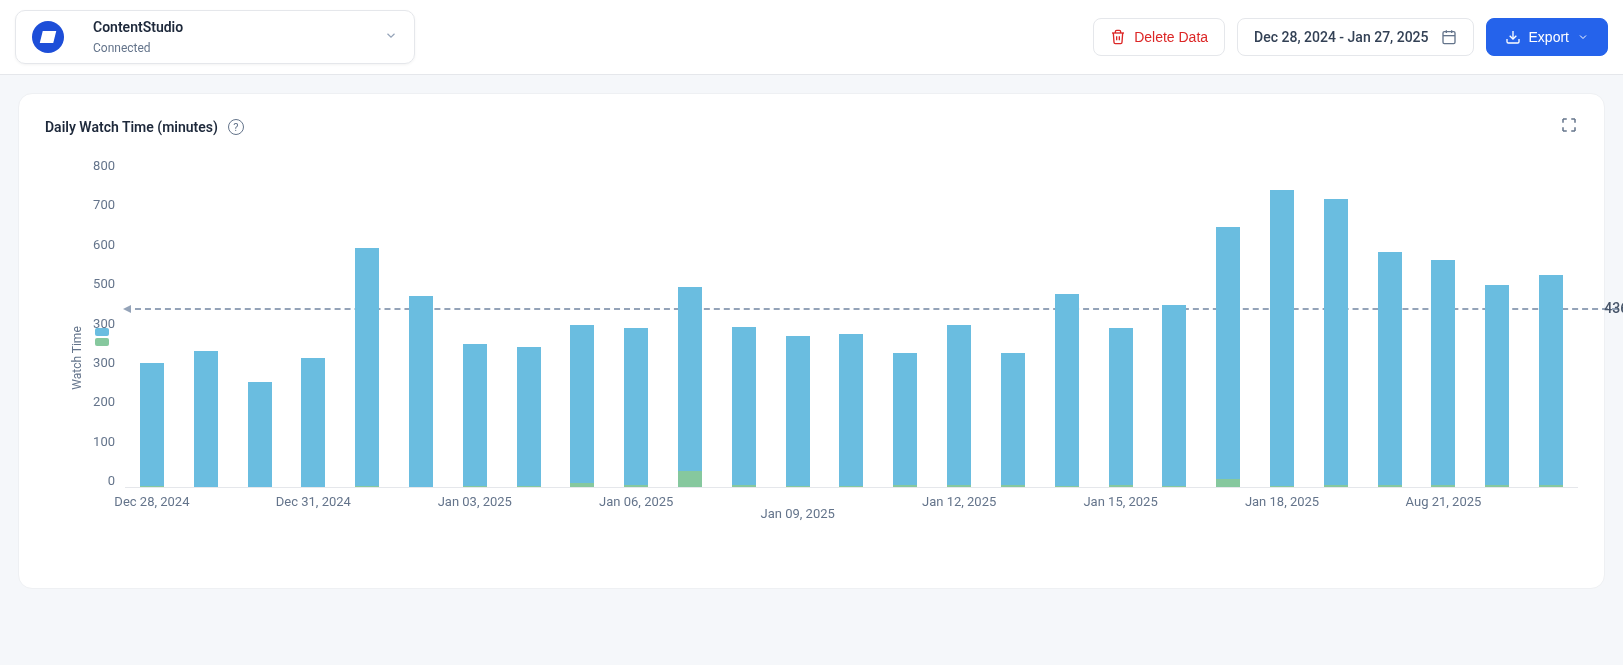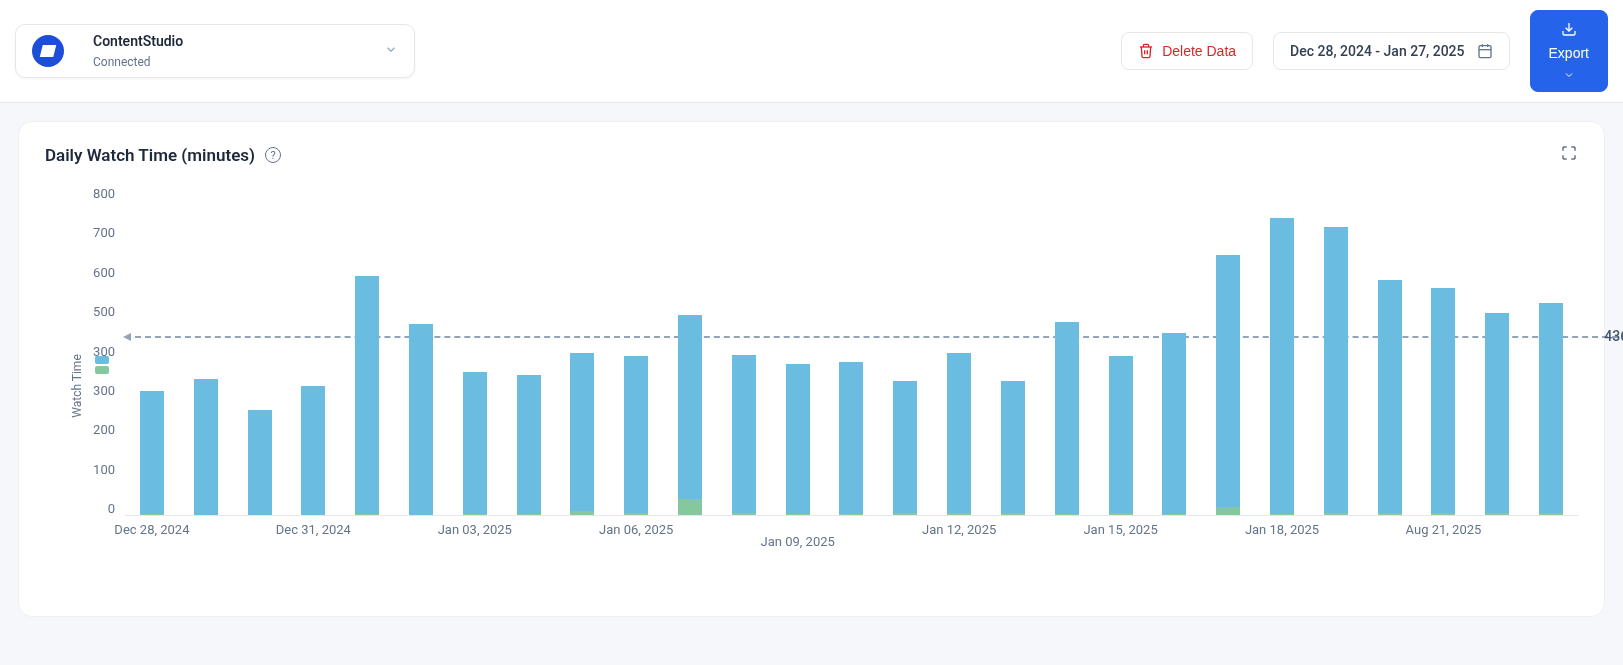--- a/index.html
+++ b/index.html
@@ -40,48 +40,47 @@
     justify-content: center;
   }
   .account-icon svg { width: 18px; height: 18px; fill: #fff; }
   .account-info { display: flex; flex-direction: column; gap: 6px; margin-left: 17px; }
   .account-name { font-weight: 600; font-size: 14px; color: #1e293b; }
   .account-status { font-size: 12px; color: #64748b; }
   .chevron-down {
     position: absolute; right: 16px; top: 50%; transform: translateY(-50%);
     color: #94a3b8;
   }
-  .header-actions { display: flex; align-items: center; gap: 20px; }
+  .header-actions { display: flex; align-items: center; gap: 12px; }
   .delete-btn {
     display: flex; align-items: center; gap: 8px;
     background: #fff; border: 1px solid #e5e7eb; border-radius: 8px;
     padding: 10px 16px; color: #dc2626; font-size: 14px; cursor: pointer;
     font-weight: 500;
   }
   .date-range {
     display: flex; align-items: center; gap: 12px;
     background: #fff; border: 1px solid #e5e7eb; border-radius: 8px;
     padding: 10px 16px; color: #334155; font-size: 14px; cursor: pointer;
     font-weight: 500;
   }
   .export-btn {
     display: flex; align-items: center; gap: 8px;
     background: #2563eb; border: 1px solid #2563eb; border-radius: 8px;
     padding: 10px 18px; color: #fff; font-size: 14px; cursor: pointer;
     font-weight: 500;
-    flex-direction: column;
   }
   .content-wrap { padding: 18px; }
   .card {
     background: #fff; border-radius: 14px; padding: 22px 26px 30px 26px;
     border: 1px solid #eef0f3;
   }
   .card-header { display: flex; align-items: center; justify-content: space-between; margin-bottom: 20px; }
   .card-title-group { display: flex; align-items: center; gap: 10px; }
-  .card-title { font-size: 17px; font-weight: 600; color: #1e293b; }
+  .card-title { font-size: 14px; font-weight: 600; color: #1e293b; }
   .info-icon {
     width: 16px; height: 16px; border: 1.5px solid #64748b; border-radius: 50%;
     display: flex; align-items: center; justify-content: center;
     font-size: 11px; color: #64748b;
   }
   .expand-icon { cursor: pointer; color: #64748b; }
   .legend {
     display: flex; justify-content: center; gap: 22px; margin-bottom: 10px;
   }
   .legend-item { display: flex; align-items: center; gap: 8px; cursor: pointer; }

